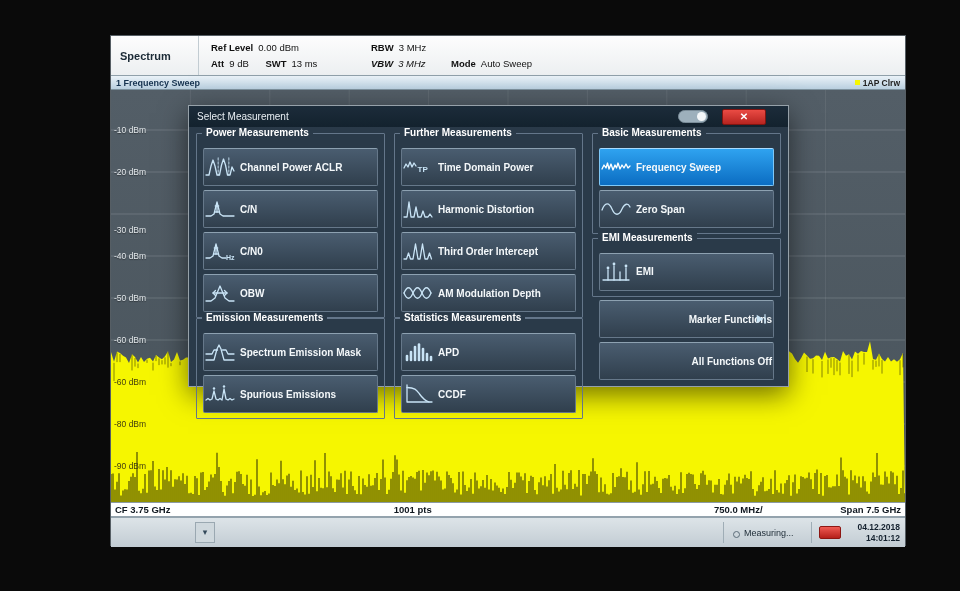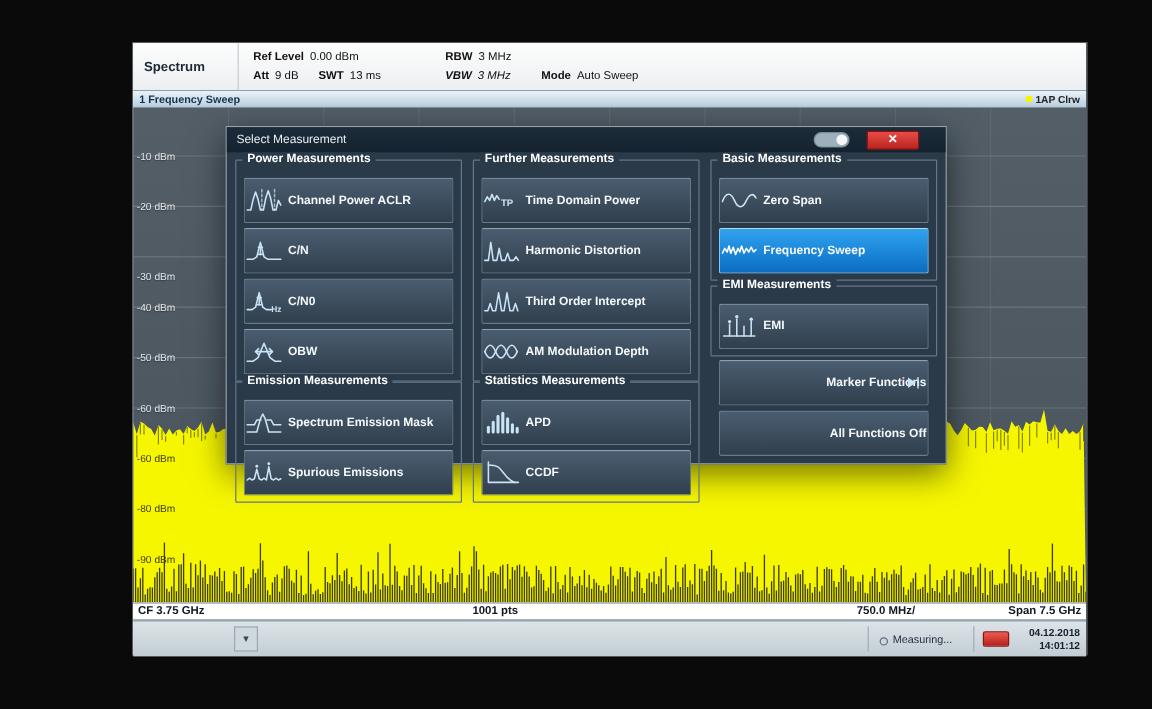--- a/index.html
+++ b/index.html
@@ -874,35 +874,35 @@
                   <path d="M4,4.5 C12,4.5 13.5,7 16.5,11 C19,14.5 21.5,17.5 26,19"></path>
                 </g>
               </svg>
               <span class="meas-label">CCDF</span>
             </div>
           </div>
         </div>
         <div class="dlg-col">
           <div class="group">
             <span class="group-title">Basic Measurements</span>
+            <div class="meas-btn selected">
+              <svg class="micon" viewBox="0 0 30 22">
+                <g stroke="currentColor" fill="none" stroke-width="1.3" stroke-linecap="round" stroke-linejoin="round">
+                  <polyline points="1,13 3,9 5,12 6.5,7 8,13 10,8 12,14 14,9 15.5,12 17,7 19,13 21,9 23,12 25,8 27,12 29,10"></polyline>
+                </g>
+              </svg>
+              <span class="meas-label">Frequency Sweep</span>
+            </div>
             <div class="meas-btn">
               <svg class="micon" viewBox="0 0 30 22">
                 <g stroke="currentColor" fill="none" stroke-width="1.3" stroke-linecap="round" stroke-linejoin="round">
                   <path d="M1,12 C4,4 8,4 11,11 C14,18 18,18 21,11 C24,5 27,5 29,9"></path>
                 </g>
               </svg>
               <span class="meas-label">Zero Span</span>
-            </div>
-            <div class="meas-btn selected">
-              <svg class="micon" viewBox="0 0 30 22">
-                <g stroke="currentColor" fill="none" stroke-width="1.3" stroke-linecap="round" stroke-linejoin="round">
-                  <polyline points="1,13 3,9 5,12 6.5,7 8,13 10,8 12,14 14,9 15.5,12 17,7 19,13 21,9 23,12 25,8 27,12 29,10"></polyline>
-                </g>
-              </svg>
-              <span class="meas-label">Frequency Sweep</span>
             </div>
           </div>
           <div class="group">
             <span class="group-title">EMI Measurements</span>
             <div class="meas-btn">
               <svg class="micon" viewBox="0 0 30 22">
                 <g stroke="currentColor" fill="none" stroke-width="1.3" stroke-linecap="round" stroke-linejoin="round">
                   <line x1="2" y1="19" x2="28" y2="19"></line>
                   <line x1="7" y1="19" x2="7" y2="9"></line>
                   <line x1="13" y1="19" x2="13" y2="5"></line>

